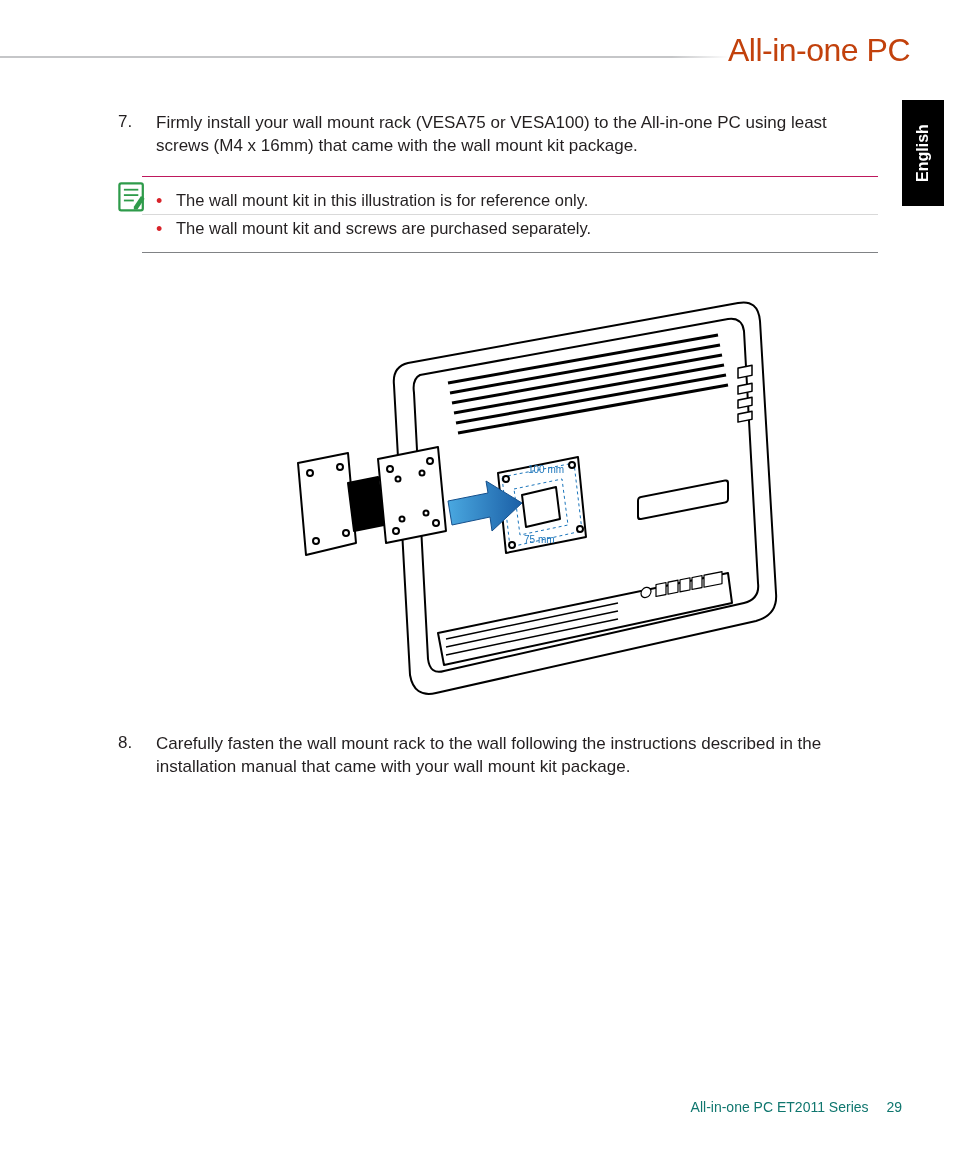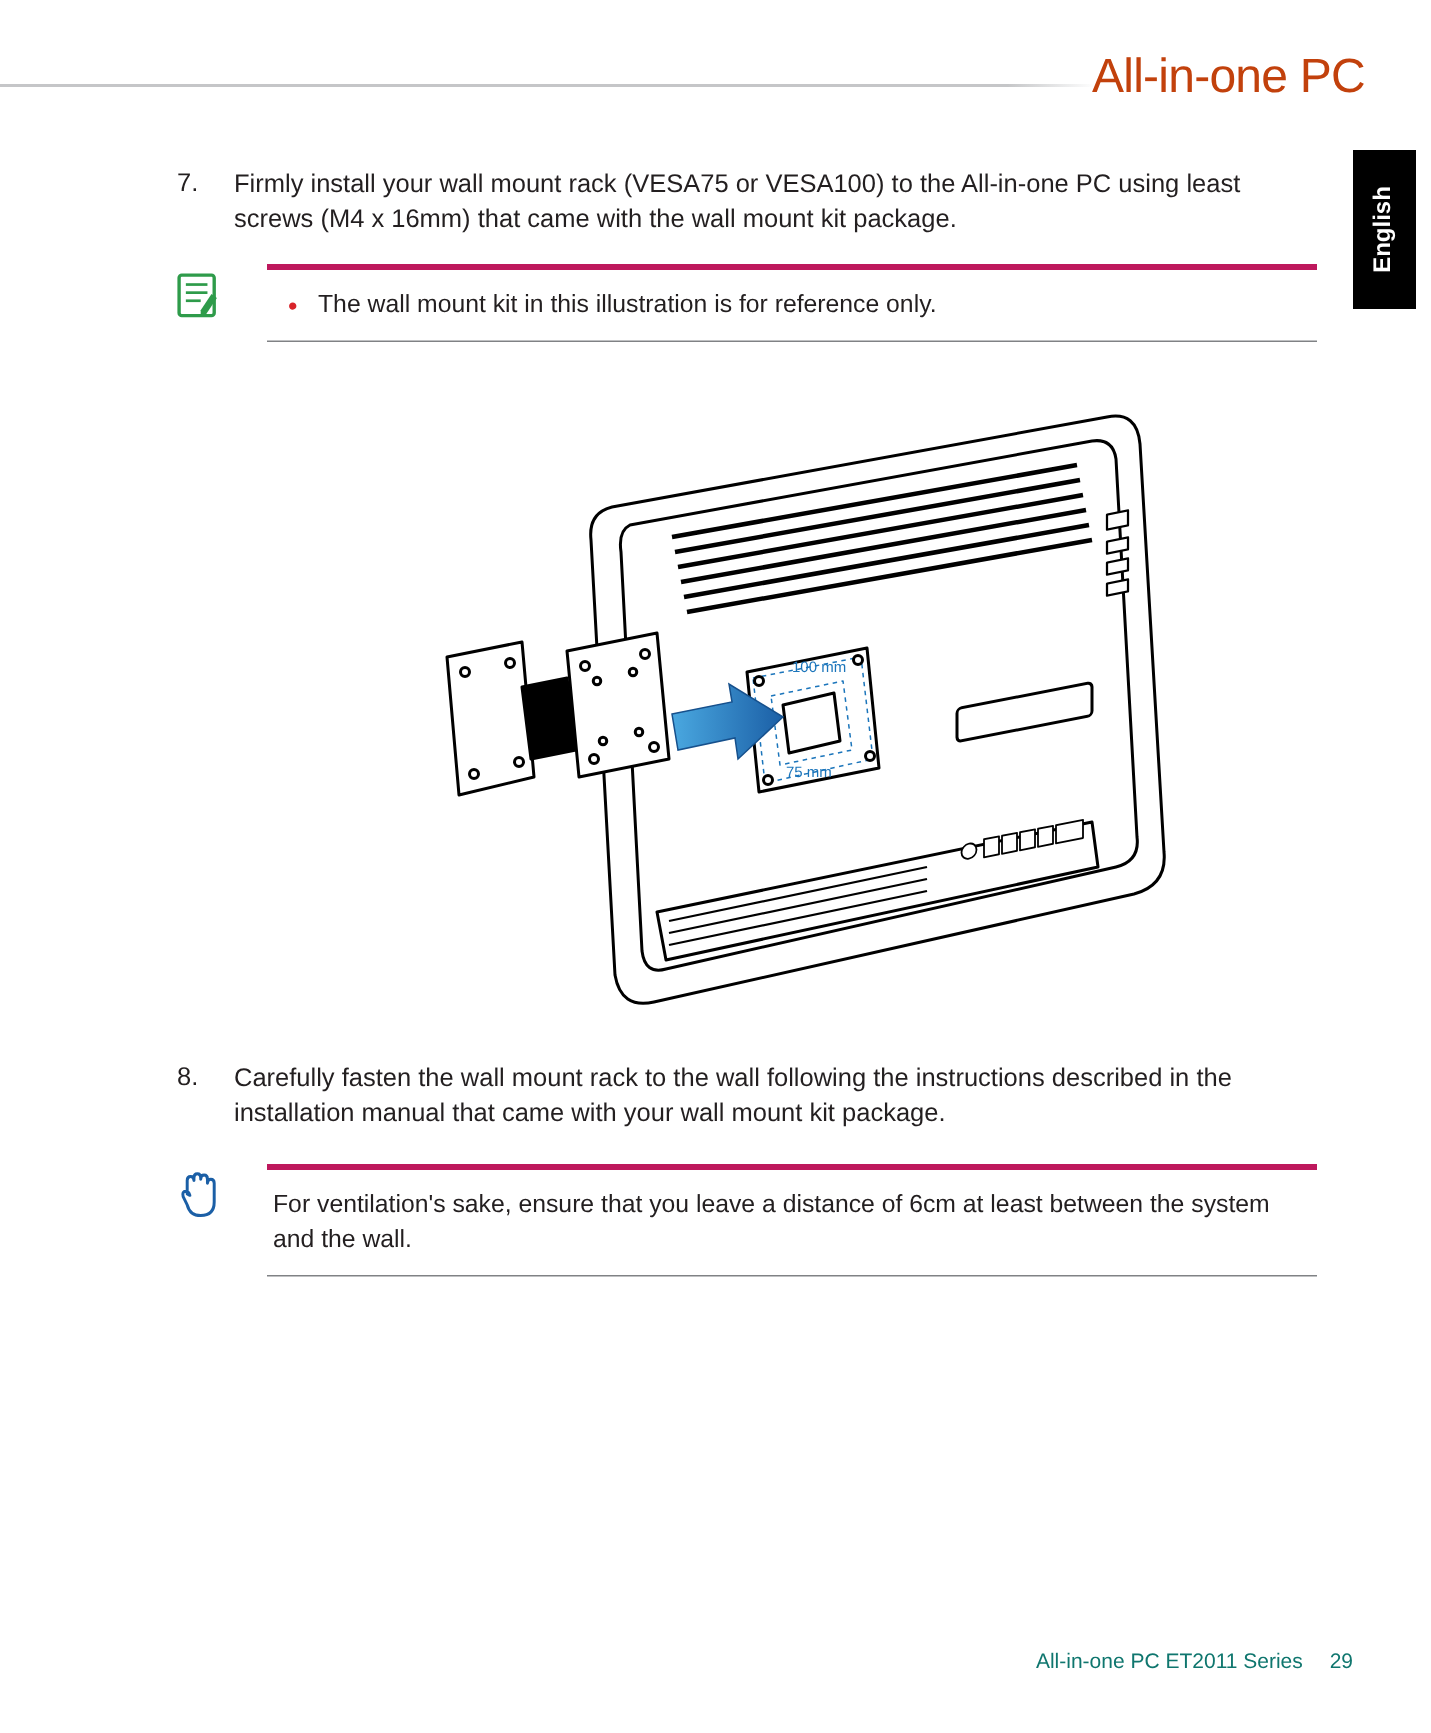--- a/index.html
+++ b/index.html
@@ -72,22 +72,22 @@
     margin-bottom: 20px;
   }
   .note-icon {
     position: absolute;
     left: 0;
     top: 2px;
     width: 36px;
     height: 36px;
   }
   .note-body {
-    margin-left: 64px;
-    border-top: 4px solid #be185d;
+    margin-left: 28px;
+    border-top: 1px solid #be185d;
     border-bottom: 1px solid #808285;
     padding: 10px 0 10px 0;
   }
   .note-body ul {
     list-style: none;
   }
   .note-body li {
     font-size: 16.5px;
     padding: 4px 0 4px 34px;
     position: relative;
@@ -149,20 +149,21 @@
         <rect x="6" y="6" width="26" height="30" rx="2" fill="none" stroke="#2e9b4a" stroke-width="2.5"></rect>
         <line x1="11" y1="13" x2="27" y2="13" stroke="#2e9b4a" stroke-width="2"></line>
         <line x1="11" y1="19" x2="27" y2="19" stroke="#2e9b4a" stroke-width="2"></line>
         <line x1="11" y1="25" x2="22" y2="25" stroke="#2e9b4a" stroke-width="2"></line>
         <path d="M22 32 L30 20 L34 23 L26 35 L22 35 Z" fill="#2e9b4a"></path>
       </svg>
     </div>
     <div class="note-body">
       <ul>
         <li>The wall mount kit in this illustration is for reference only.</li>
+        <li>The wall mount kit and screws are purchased separately.</li>
       </ul>
     </div>
   </div>
 
   <div class="illustration">
     <svg viewBox="0 0 600 430">
 
       <g stroke="#000" stroke-width="2" fill="#fff" stroke-linejoin="round">
 
         <path d="M210 90 L540 30 Q560 26 562 48 L578 320 Q580 342 558 348 L238 420 Q216 425 212 402 L196 112 Q194 94 210 90 Z"></path>
@@ -250,29 +251,19 @@
       <text x="330" y="200" font-size="10" fill="#1b75bb">100 mm</text>
       <text x="326" y="270" font-size="10" fill="#1b75bb">75 mm</text>
     </svg>
   </div>
 
   <div class="step">
     <div class="step-num">8.</div>
     <div class="step-text">Carefully fasten the wall mount rack to the wall following the instructions described in the installation manual that came with your wall mount kit package.</div>
   </div>
 
-  <div class="note-box" style="margin-top:22px;">
-    <div class="note-icon">
-      <svg viewBox="0 0 40 40">
-        <path d="M12 20 L12 10 Q12 7 14.5 7 Q17 7 17 10 L17 8 Q17 5 19.5 5 Q22 5 22 8 L22 9 Q22 6 24.5 6 Q27 6 27 9 L27 12 Q27 9 29.5 9 Q32 9 32 12 L32 26 Q32 36 22 36 Q14 36 12 28 L9 22 Q8 18 11 18 Q13 18 14 21 Z" fill="none" stroke="#1b5fa6" stroke-width="2.2" stroke-linejoin="round"></path>
-      </svg>
-    </div>
-    <div class="note-body single">
-      <p>For ventilation's sake, ensure that you leave a distance of 6cm at least between the system and the wall.</p>
-    </div>
-  </div>
 
 </div>
 
 <div class="footer">
   <span>All-in-one PC ET2011 Series</span>
   <span class="page-num">29</span>
 </div>
 
 </body></html>

